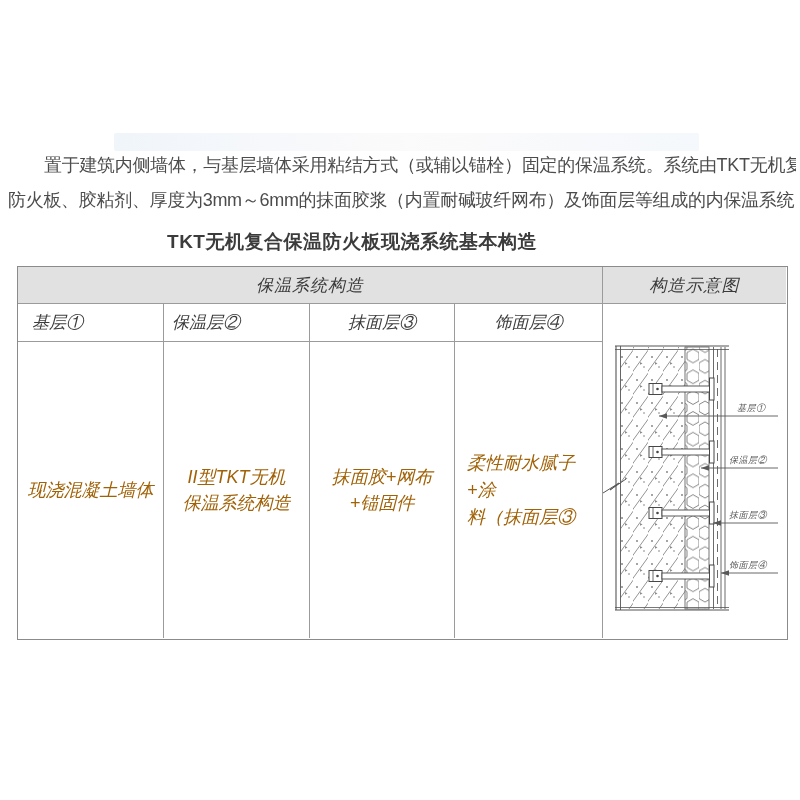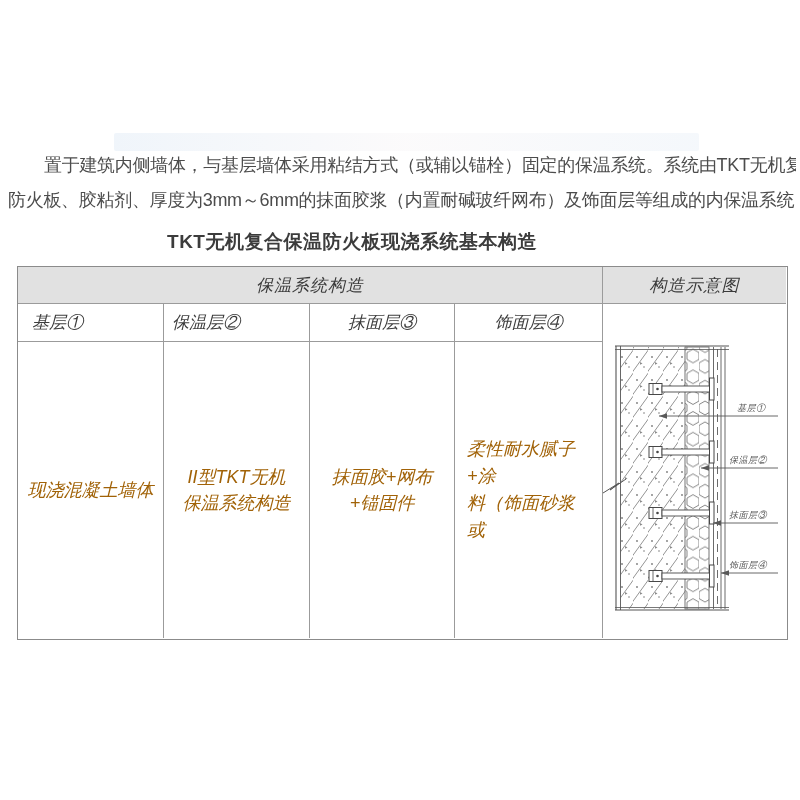--- a/index.html
+++ b/index.html
@@ -100,21 +100,21 @@
     <div class="cell bc bc1 b-r">
       <div class="line">II型TKT无机</div>
       <div class="line">保温系统构造</div>
     </div>
     <div class="cell bc bc2 b-r">
       <div class="line">抹面胶+网布</div>
       <div class="line">+锚固件</div>
     </div>
     <div class="cell bc bc3 b-r">
       <div class="line">柔性耐水腻子+涂</div>
-      <div class="line">料（饰面砂浆或</div>
+      <div class="line">料（抹面层③</div>
     </div>
 
     <div class="diagram-cell">
       <svg width="183" height="334" viewBox="0 0 183 334">
         <defs>
           <pattern id="hatch" width="15" height="23" patternUnits="userSpaceOnUse">
             <line x1="-2" y1="24" x2="16" y2="-1" stroke="#787878" stroke-width="0.8"></line>
             <circle cx="4" cy="7" r="0.9" fill="#7a7a7a"></circle>
             <circle cx="11" cy="17" r="0.8" fill="#7a7a7a"></circle>
             <path d="M7 12 l2.5 1.5 l-2.5 1.2 z" fill="#8a8a8a"></path>

